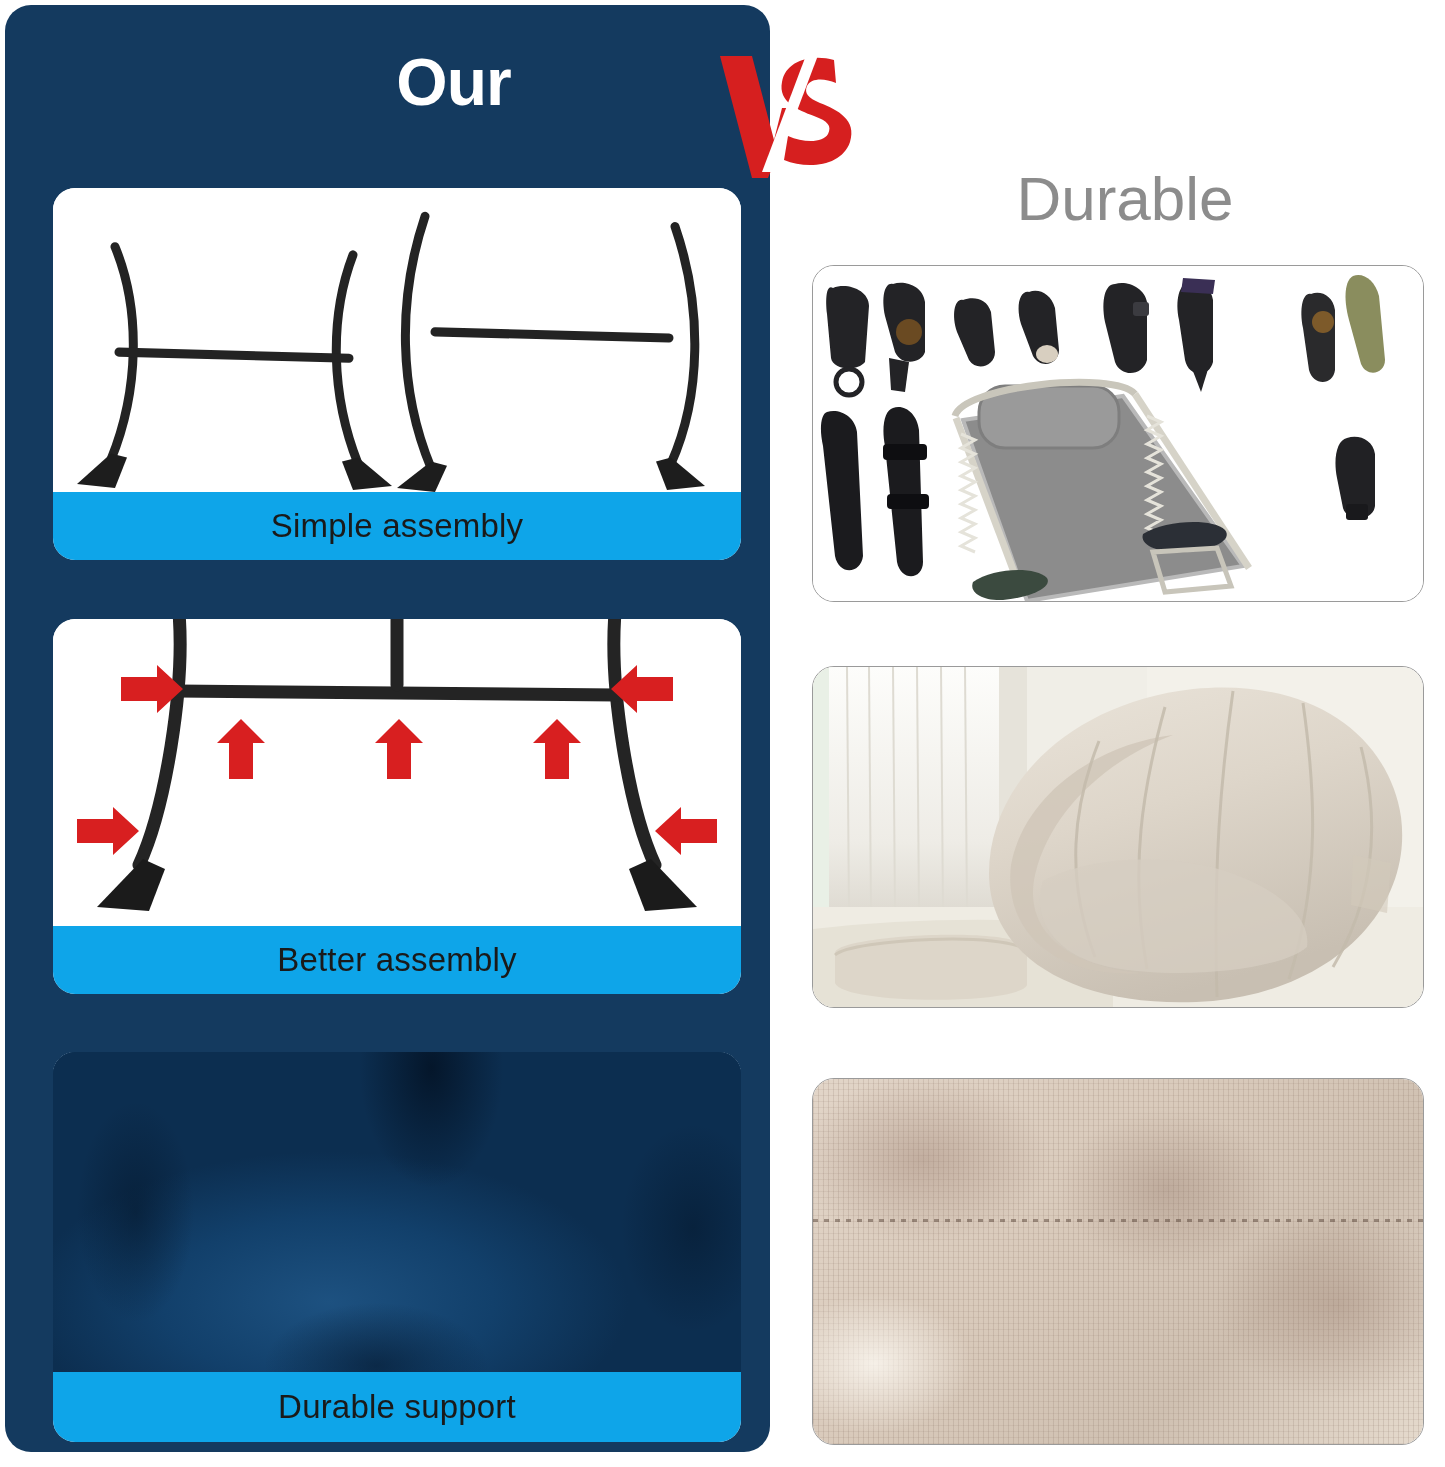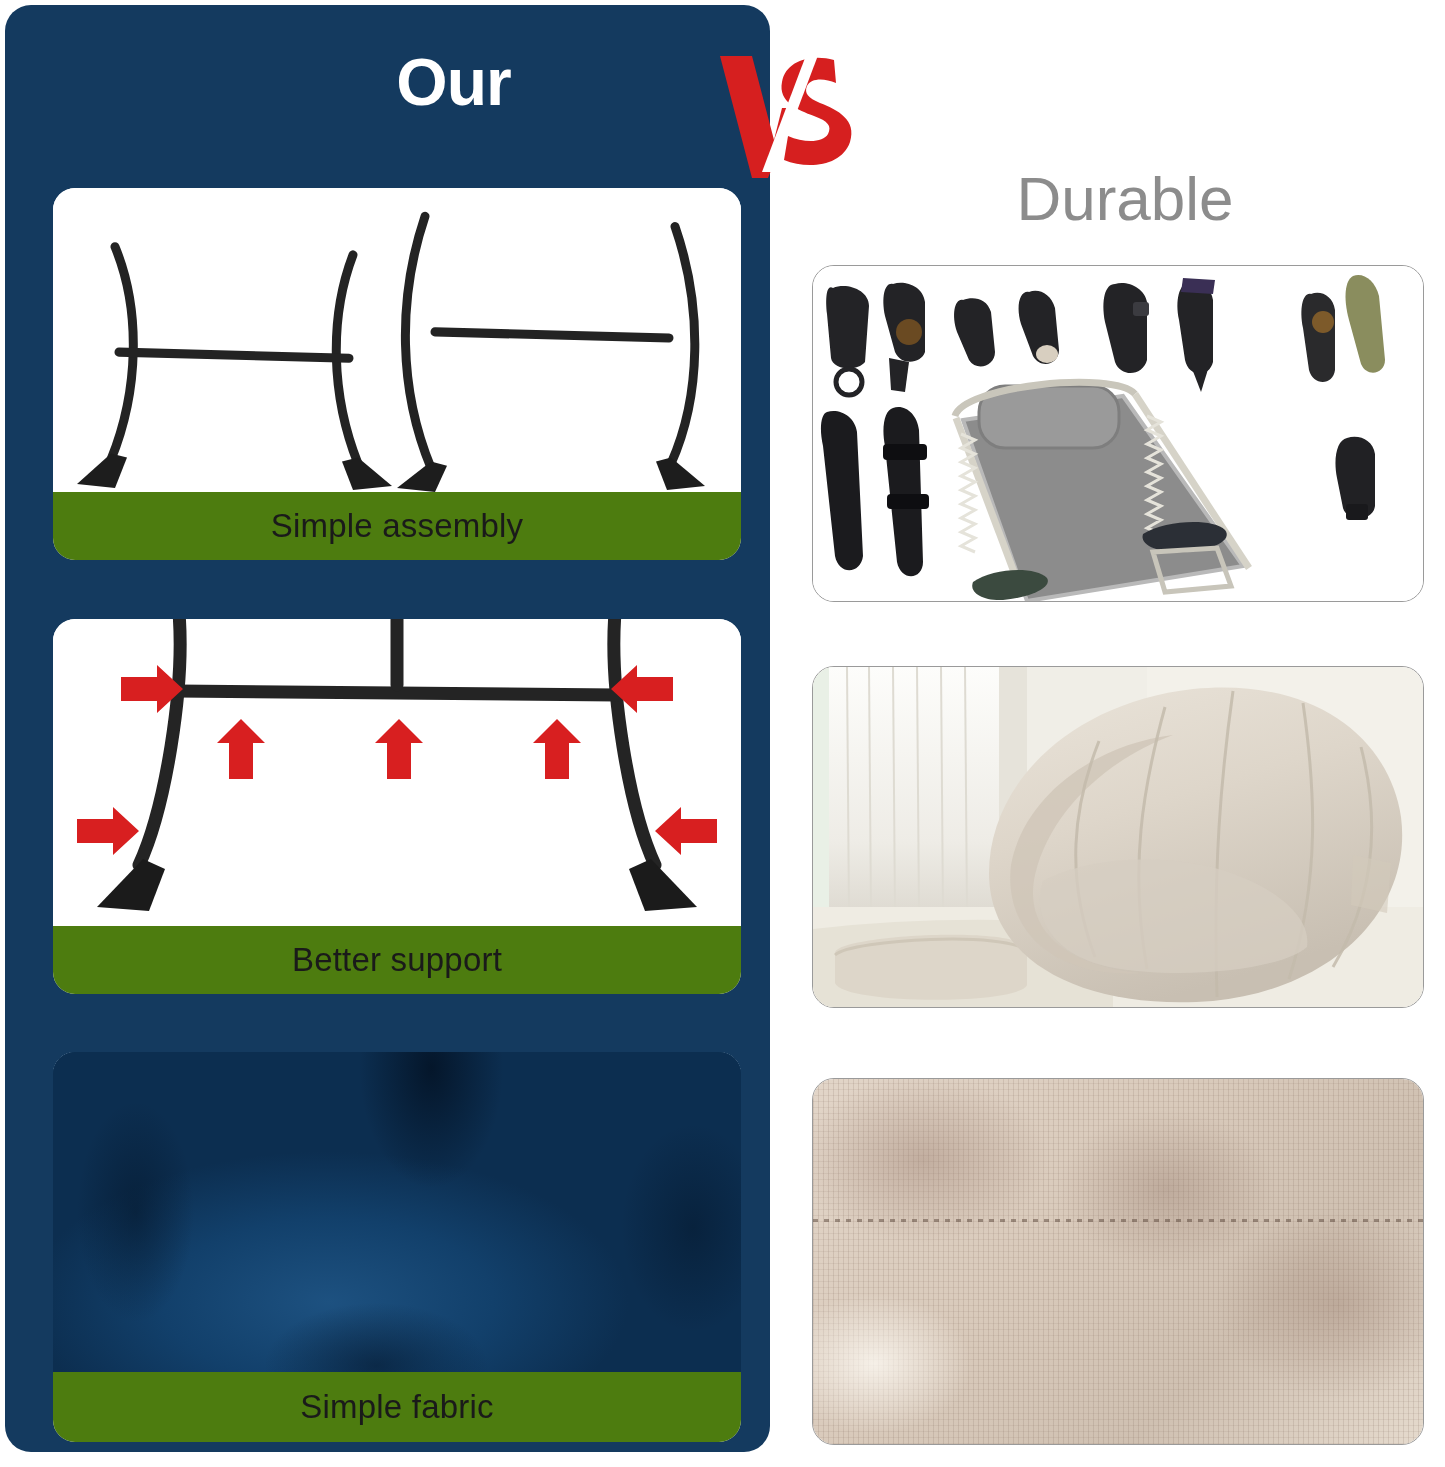--- a/index.html
+++ b/index.html
@@ -24,21 +24,21 @@
     position:absolute;left:48px;width:688px;background:#ffffff;
     border-radius:22px;overflow:hidden;
     display:flex;flex-direction:column;
   }
   #our-card-1{top:183px;height:372px;}
   #our-card-2{top:614px;height:375px;}
   #our-card-3{top:1047px;height:390px;}
 
   .card-photo{flex:1 1 auto;position:relative;overflow:hidden;background:#fff;}
   .card-caption{
-    flex:0 0 auto;height:68px;background:#4d7c0f;
+    flex:0 0 auto;height:68px;background:#0ea5e9;
     display:flex;align-items:center;justify-content:center;
     color:#1a1a1a;font-size:33px;letter-spacing:.2px;
   }
   #our-card-3 .card-caption{height:70px;}
 
   
   .frame-svg{position:absolute;inset:0;width:100%;height:100%;}
 
   
   .cushion{
@@ -139,28 +139,28 @@
           <path d="M68 58 L 104 58 L 104 46 L 130 70 L 104 94 L 104 82 L 68 82 Z"></path>
           <path d="M620 58 L 584 58 L 584 46 L 558 70 L 584 94 L 584 82 L 620 82 Z"></path>
           <path d="M176 160 L 176 124 L 164 124 L 188 100 L 212 124 L 200 124 L 200 160 Z"></path>
           <path d="M334 160 L 334 124 L 322 124 L 346 100 L 370 124 L 358 124 L 358 160 Z"></path>
           <path d="M492 160 L 492 124 L 480 124 L 504 100 L 528 124 L 516 124 L 516 160 Z"></path>
           <path d="M24 200 L 60 200 L 60 188 L 86 212 L 60 236 L 60 224 L 24 224 Z"></path>
           <path d="M664 200 L 628 200 L 628 188 L 602 212 L 628 236 L 628 224 L 664 224 Z"></path>
         </g>
       </svg>
     </div>
-    <div class="card-caption">Better support</div>
+    <div class="card-caption">Better assembly</div>
   </div>
 
   <div class="our-card" id="our-card-3">
     <div class="card-photo">
       <div class="cushion"></div>
     </div>
-    <div class="card-caption">Simple fabric</div>
+    <div class="card-caption">Durable support</div>
   </div>
 
 </div>
 
 <div id="vs-logo">
   <svg viewBox="0 0 150 135" width="150" height="135" aria-hidden="true">
     <g fill="#D61F1F">
       <path d="M4 8 L 36 8 L 58 92 L 66 60 L 80 60 L 52 130 L 36 130 Z"></path>
       <path d="M118 12 C 96 6, 70 12, 66 34 C 62 54, 82 62, 98 68
                C 112 73, 116 78, 112 86 C 107 95, 88 95, 72 88

